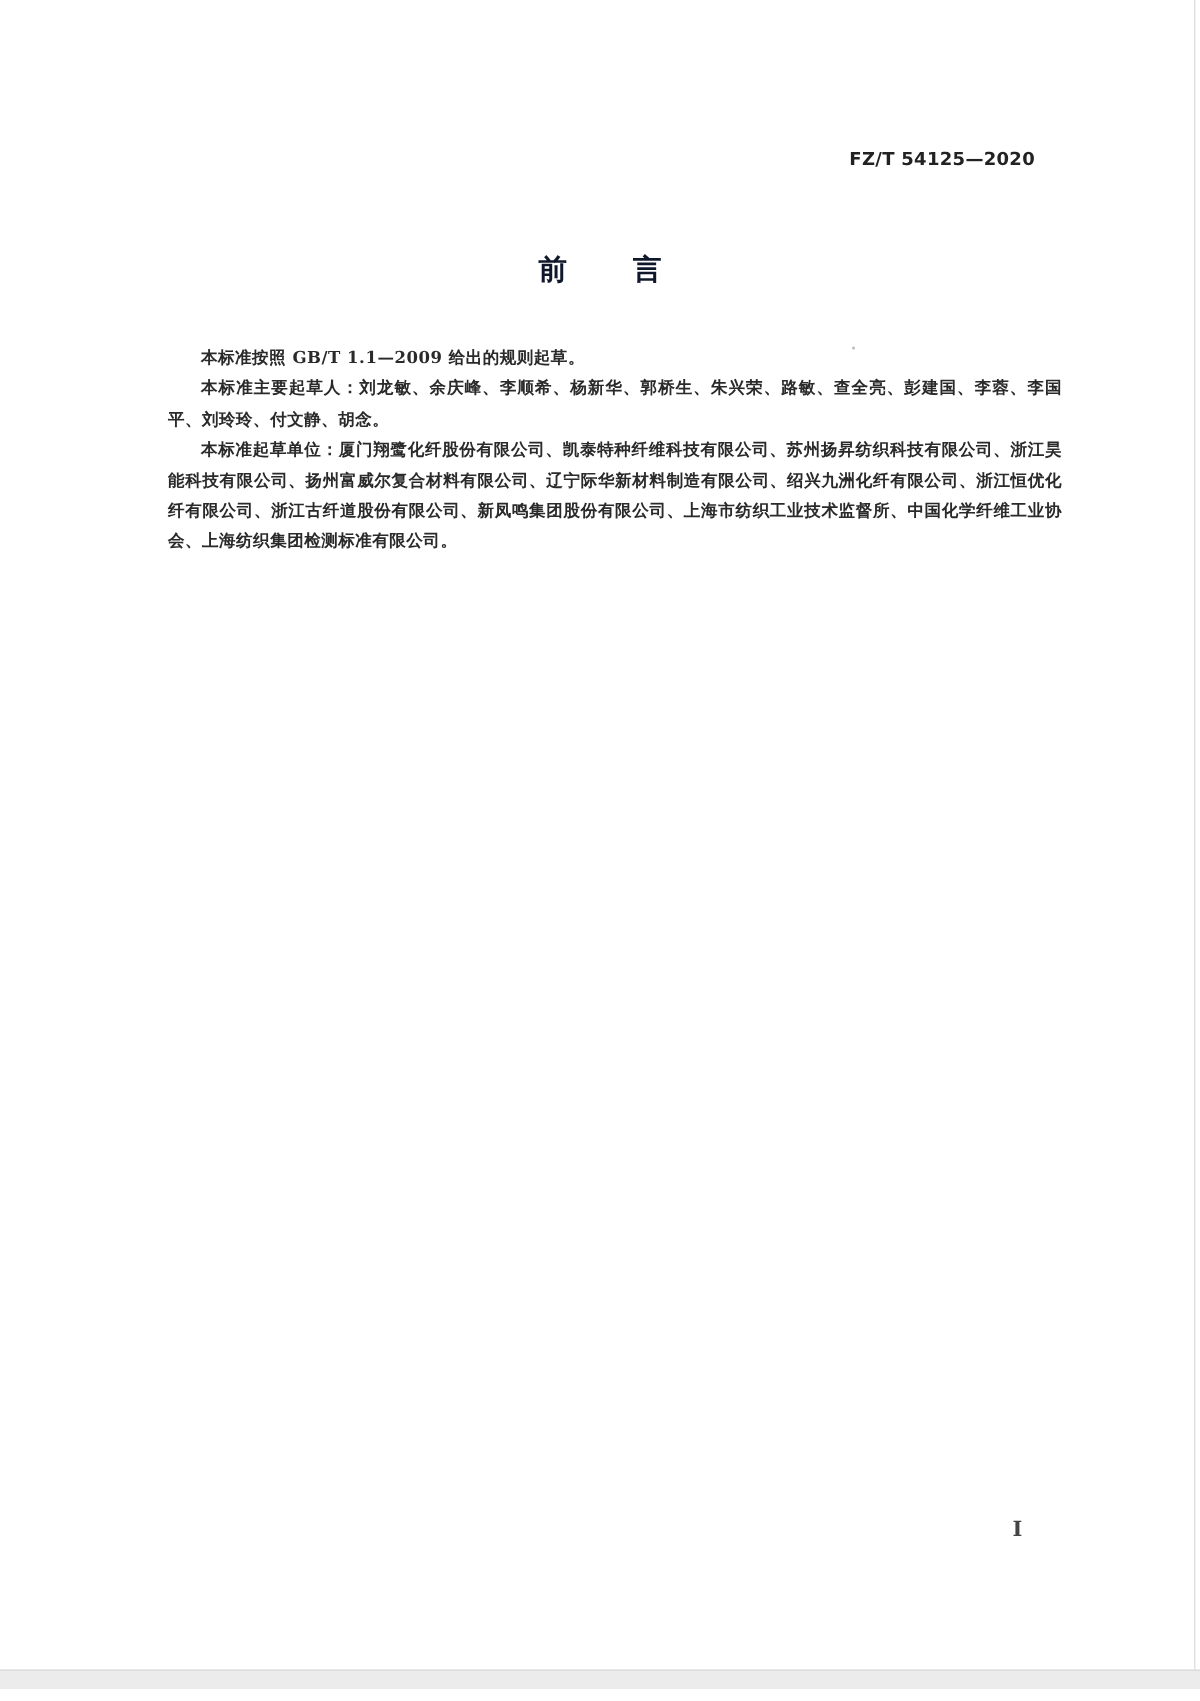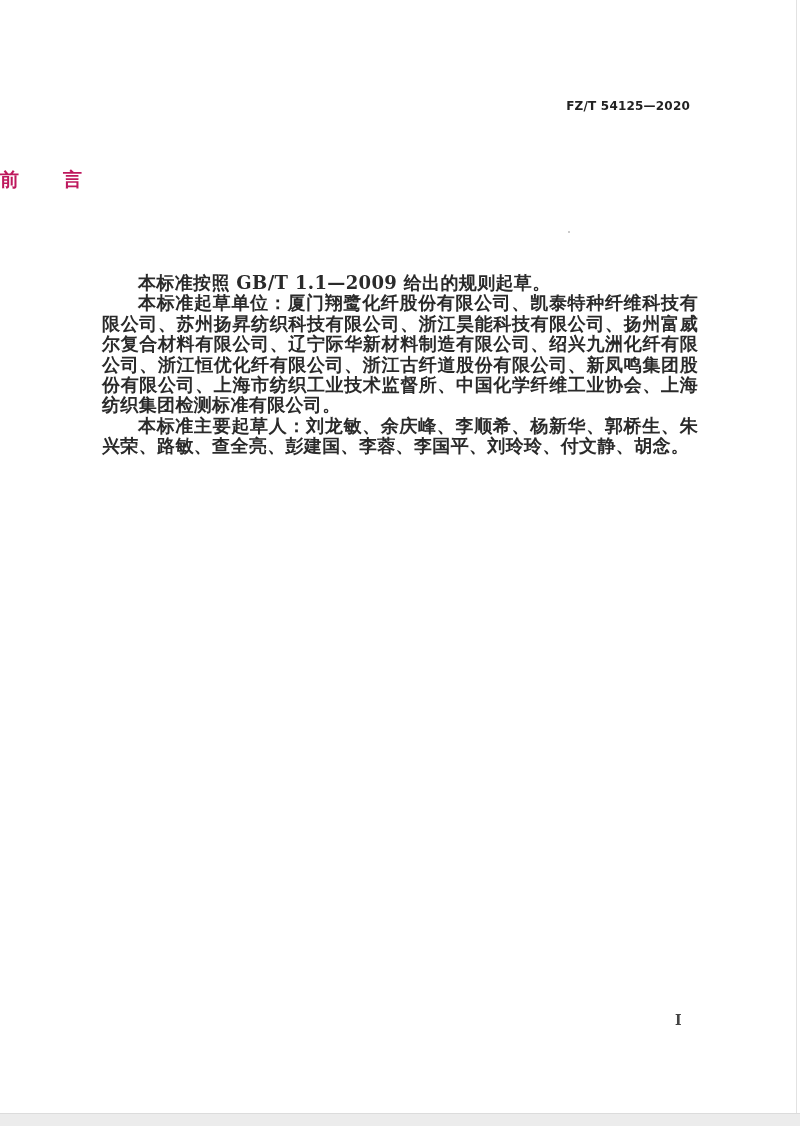--- a/index.html
+++ b/index.html
@@ -50,38 +50,38 @@
     font-weight: bold;
     font-size: 12px;
     letter-spacing: 0.2px;
     color: #222;
   }
   .title {
     position: absolute;
     top: 167px;
     left: 0;
     width: 800px;
+    text-align: center;
     font-family: "DejaVu Sans", "Liberation Sans", sans-serif;
     font-weight: bold;
     font-size: 19px;
-    color: #be185d;
+    color: #0f172a;
   }
   .title span { display: inline-block; }
   .title .gap { width: 44px; }
   .body-text {
     position: absolute;
     top: 229px;
-    left: 102px;
+    left: 112px;
     width: 596px;
-    font-size: 18px;
+    font-size: 11px;
     line-height: 20.4px;
     font-weight: bold;
     color: #2a2a2a;
     letter-spacing: 0.35px;
-    margin-top: 44px;
   }
   .para {
     margin: 0;
     text-indent: 2em;
     text-align: justify;
   }
   .page-number {
     position: absolute;
     top: 1012px;
     left: 675px;
@@ -120,22 +120,22 @@
   <div class="doc-code">FZ/T 54125—2020</div>
 
   <div class="title">
     <span>前</span><span class="gap"></span><span>言</span>
   </div>
 
   <div class="stray-mark"></div>
 
   <div class="body-text">
     <p class="para">本标准按照 GB/T 1.1—2009 给出的规则起草。</p>
+    <p class="para">本标准主要起草人：刘龙敏、余庆峰、李顺希、杨新华、郭桥生、朱兴荣、路敏、查全亮、彭建国、李蓉、李国平、刘玲玲、付文静、胡念。</p>
     <p class="para">本标准起草单位：厦门翔鹭化纤股份有限公司、凯泰特种纤维科技有限公司、苏州扬昇纺织科技有限公司、浙江昊能科技有限公司、扬州富威尔复合材料有限公司、辽宁际华新材料制造有限公司、绍兴九洲化纤有限公司、浙江恒优化纤有限公司、浙江古纤道股份有限公司、新凤鸣集团股份有限公司、上海市纺织工业技术监督所、中国化学纤维工业协会、上海纺织集团检测标准有限公司。</p>
-    <p class="para">本标准主要起草人：刘龙敏、余庆峰、李顺希、杨新华、郭桥生、朱兴荣、路敏、查全亮、彭建国、李蓉、李国平、刘玲玲、付文静、胡念。</p>
   </div>
 
 
   <div class="page-number">I</div>
 </div>
 
 <div class="page-gap"></div>
 <div class="page-below"></div>
 
 </body></html>

